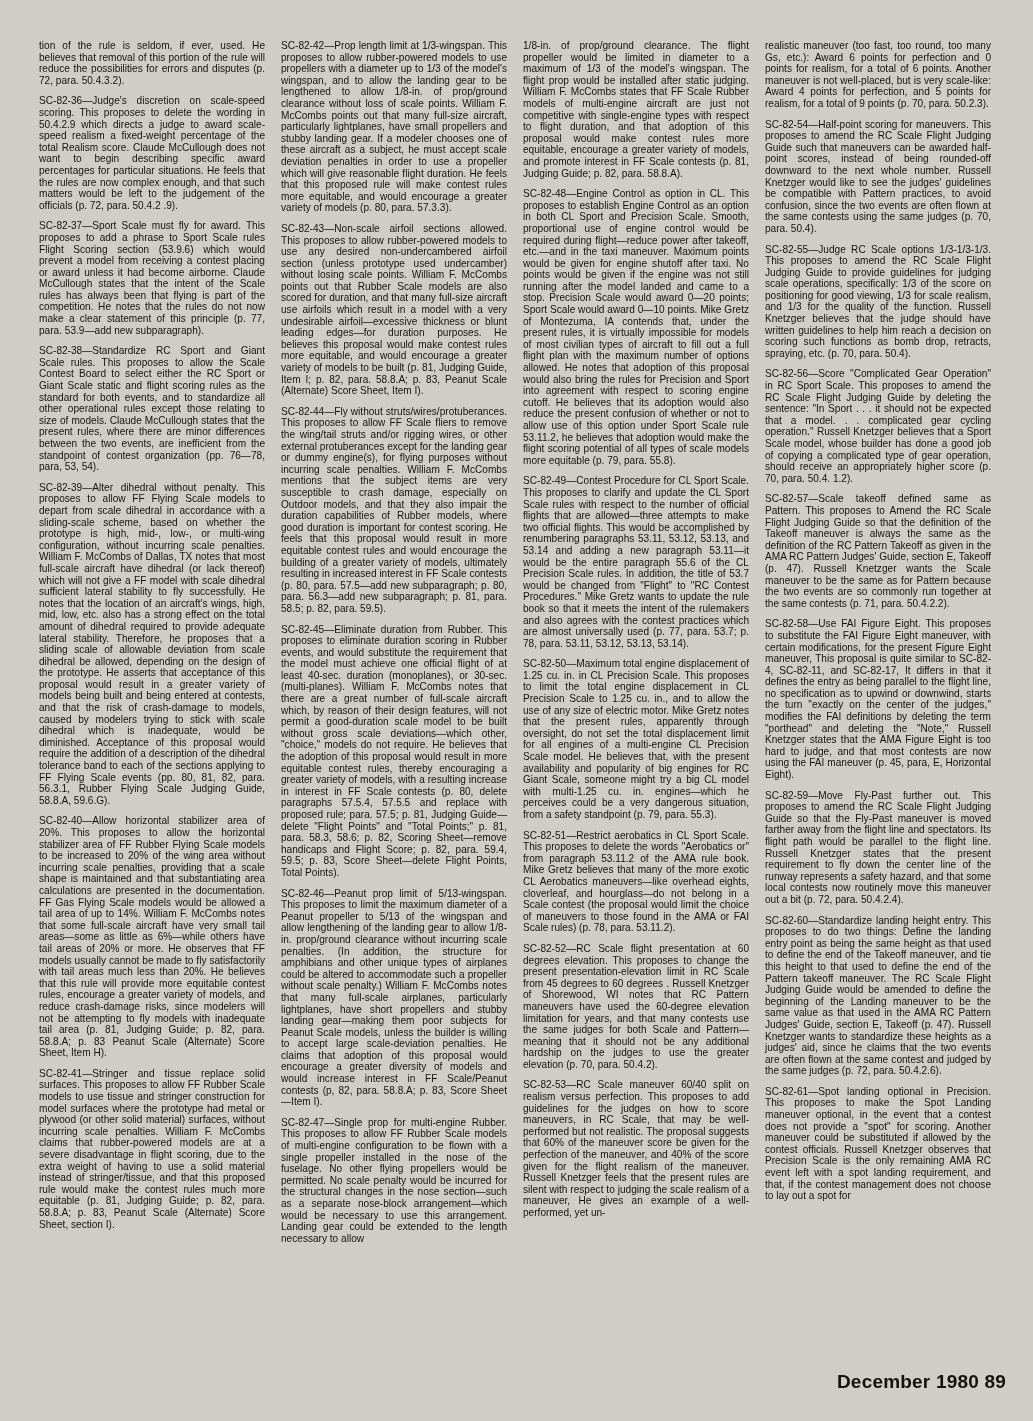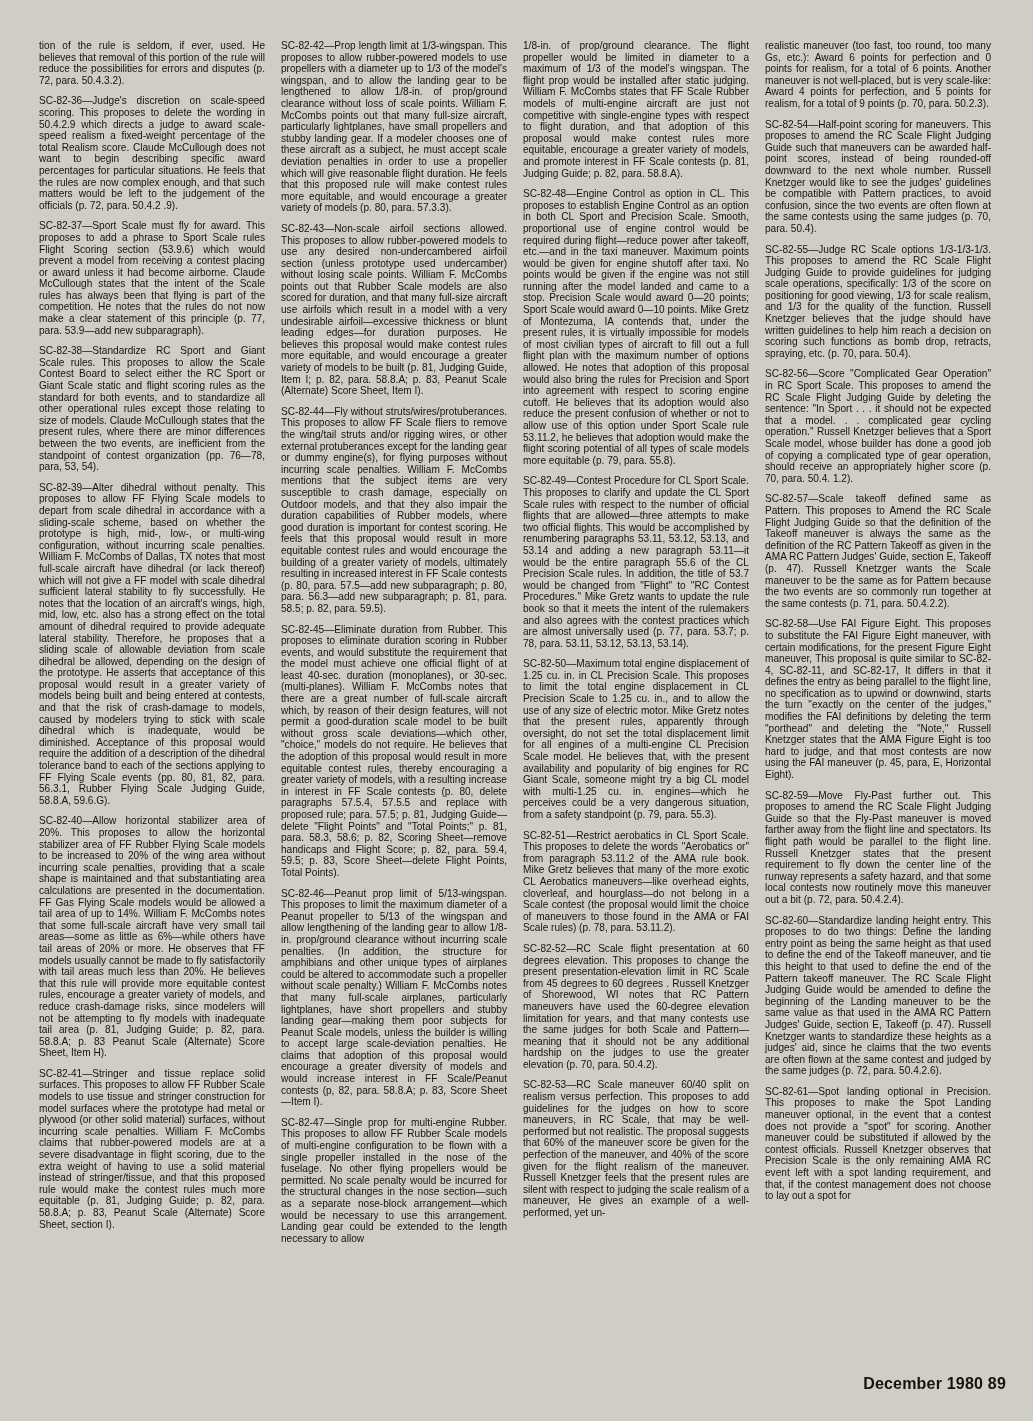--- a/index.html
+++ b/index.html
@@ -37,21 +37,21 @@
     text-justify: inter-word;
     hyphens: auto;
   }
   .para .hd {
     font-weight: normal;
   }
   .footer {
     position: absolute;
     right: 34px;
     bottom: 28px;
-    font-size: 16px;
+    font-size: 19px;
     font-weight: bold;
     letter-spacing: 0.2px;
     color: #15130f;
   }
 </style>
 </head>
 <body>
 
 <div class="page">
   <div class="columns">

